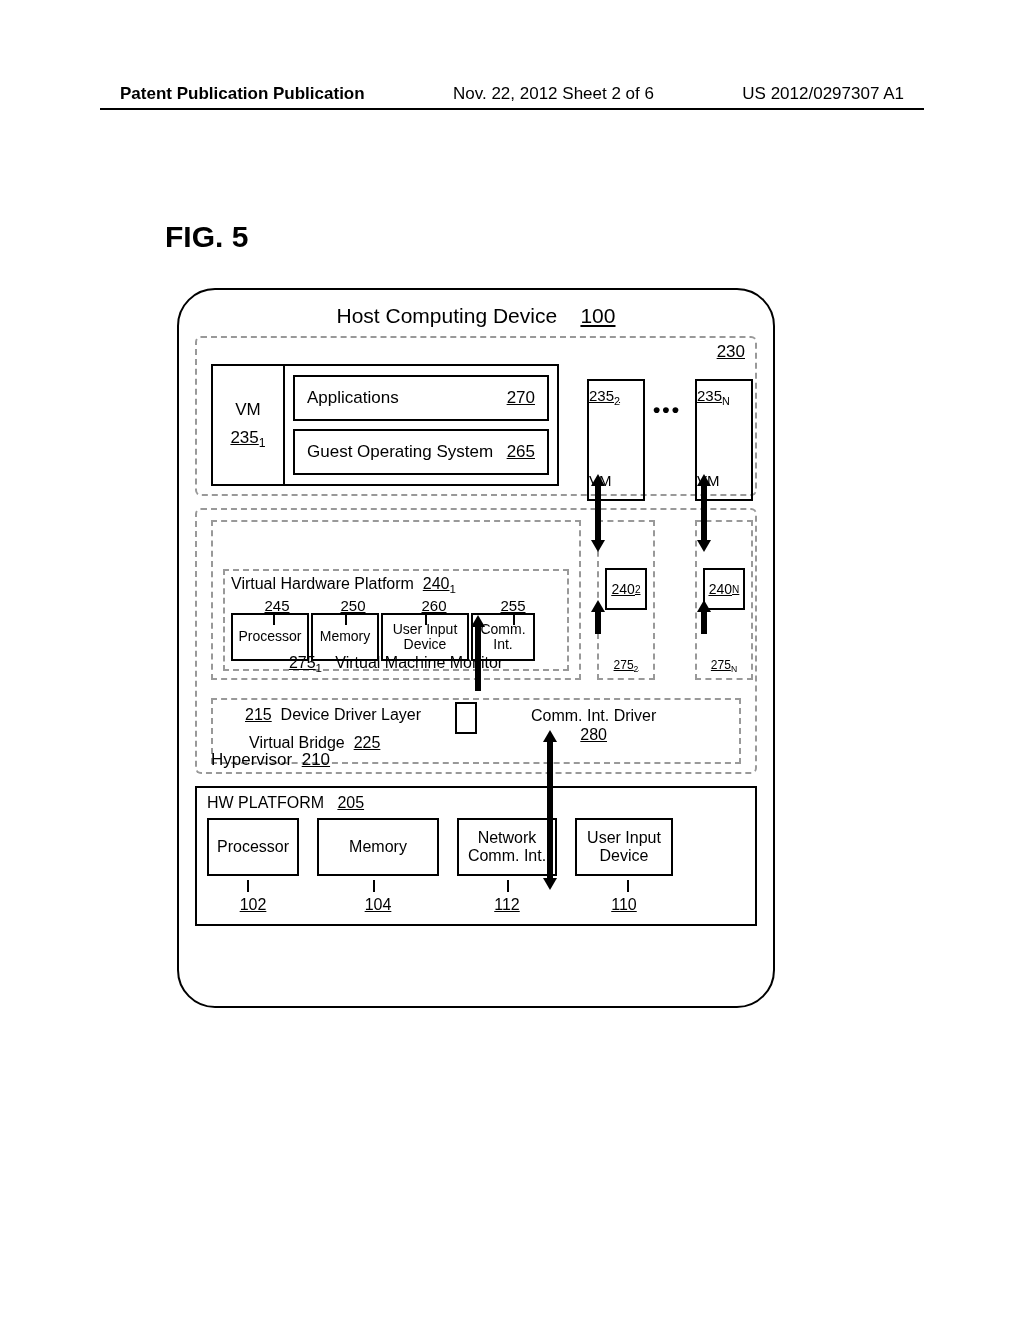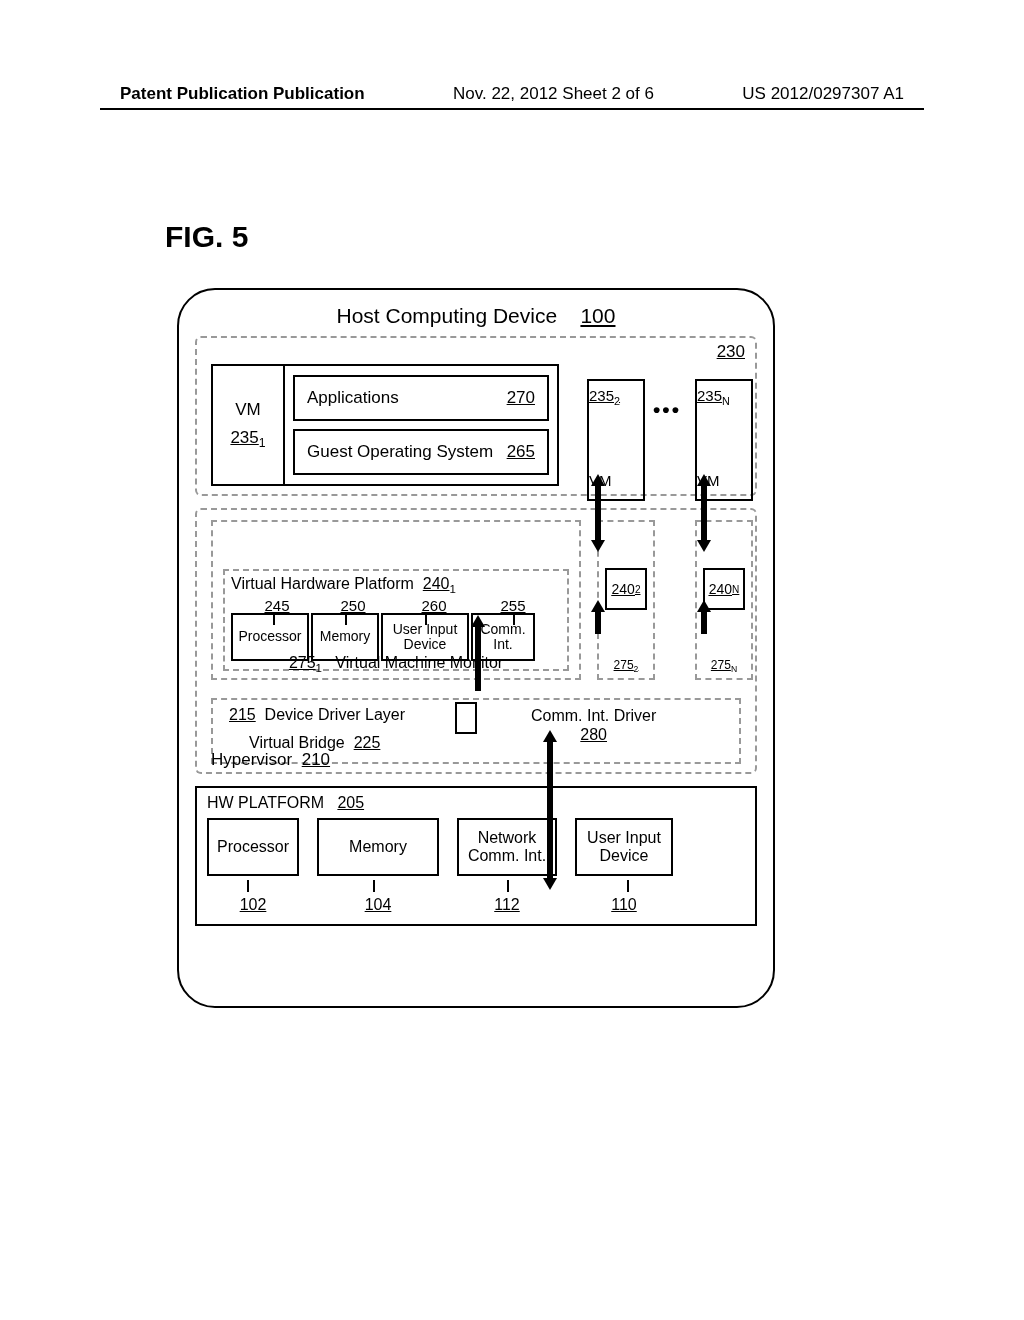--- a/index.html
+++ b/index.html
@@ -207,21 +207,21 @@
 }
 .vmm-small.m2 { left: 400px; }
 .vmm-small.mn { left: 498px; }
 
 .ddl {
   position: relative;
   margin: 8px 14px 2px 14px;
   border: 2px dashed #999;
   height: 66px;
 }
-.ddl .line1 { position:absolute; top:6px; left:16px; font-size:16px;}
+.ddl .line1 { position:absolute; top:6px; left:32px; font-size:16px;}
 .ddl .line1 .ul { text-decoration: underline; }
 .ddl .line2 { position:absolute; top:34px; left:36px; font-size:16px;}
 .ddl .line2 .ul { text-decoration: underline; }
 .ddl .cint { position:absolute; top:6px; left:318px; font-size:16px; text-align:center; line-height:1.2;}
 .ddl .cint .ul { text-decoration: underline; display:block;}
 .ddl .minibox { position:absolute; top:2px; left:242px; width:22px; height:32px; border:2px solid #000;}
 .hyp-label {
   position: absolute;
   bottom: 2px; left: 14px;
   font-size: 17px;

